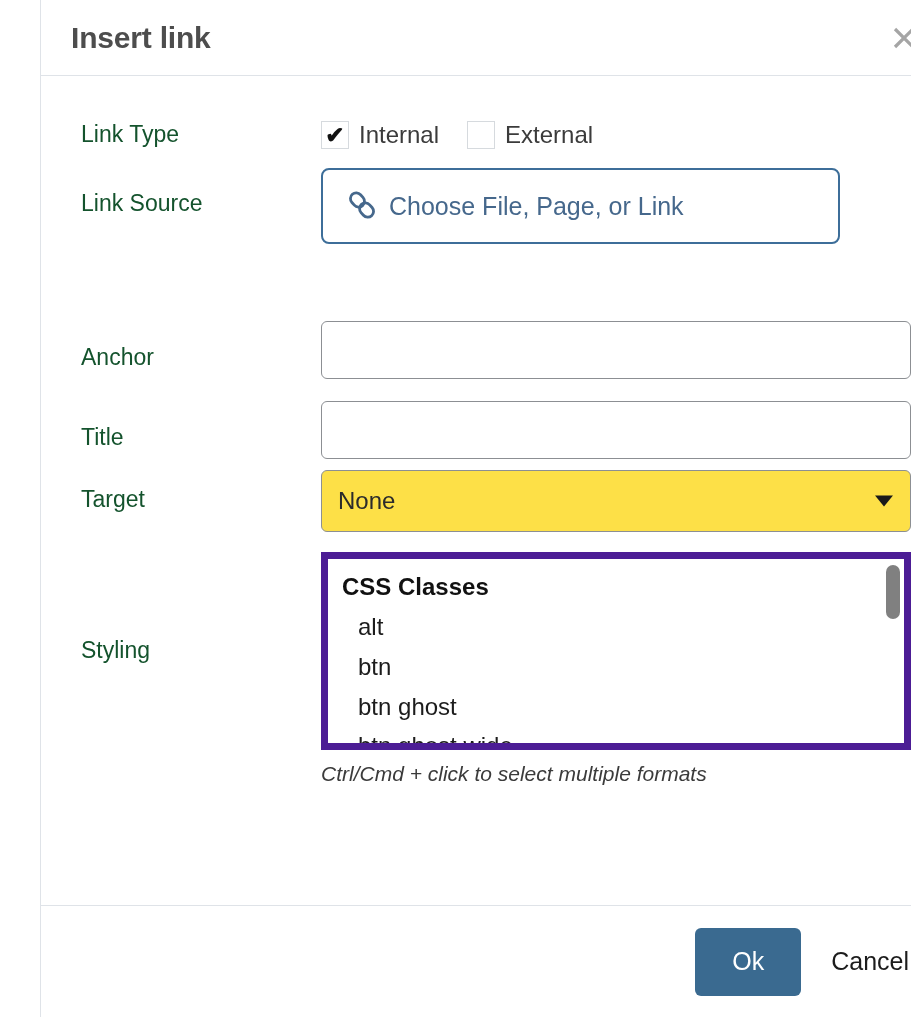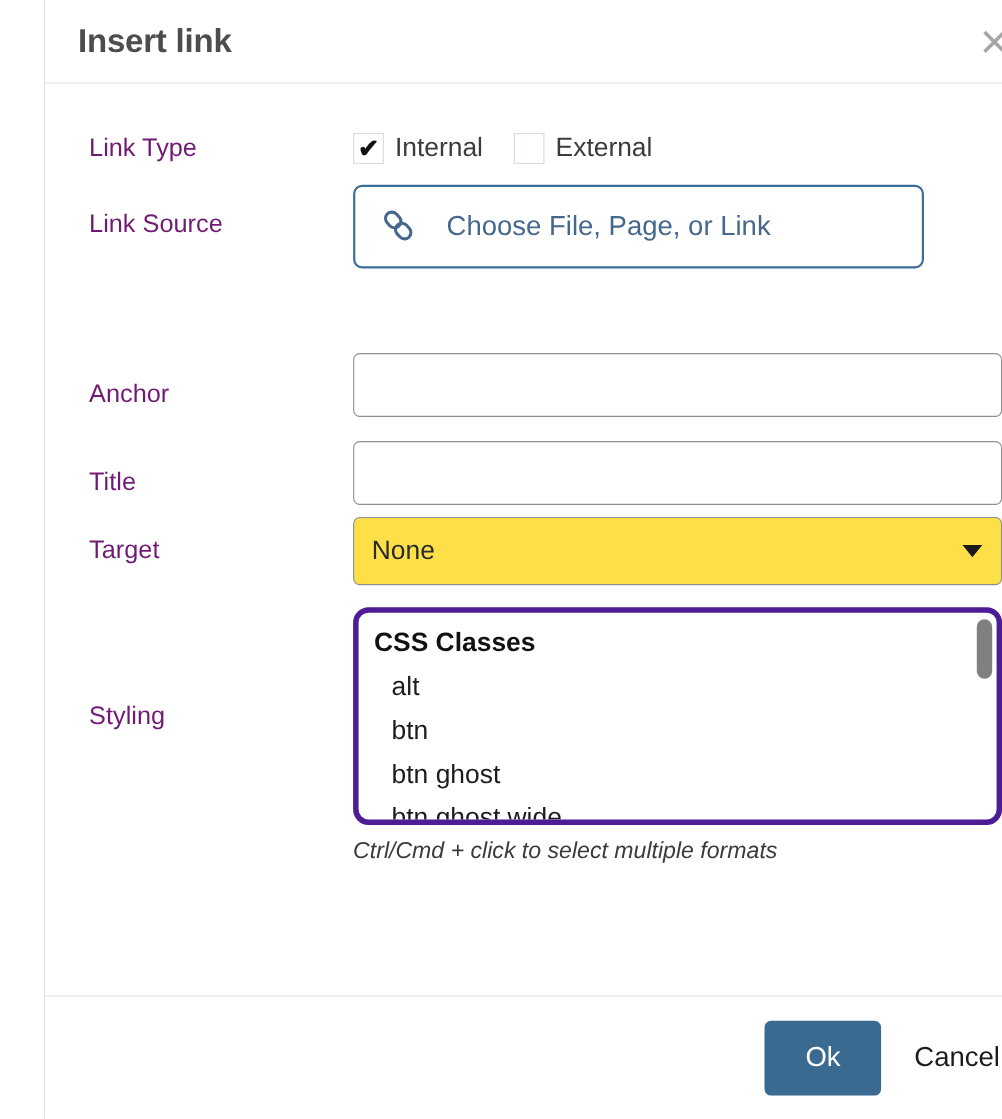--- a/index.html
+++ b/index.html
@@ -65,21 +65,21 @@
   }
   .form-row {
     display: flex;
     align-items: flex-start;
     margin-bottom: 0;
   }
   .form-label {
     width: 240px;
     min-width: 240px;
     font-size: 23px;
-    color: #701a75;
+    color: #14532d;
     line-height: 1.2;
     padding-top: 0;
   }
   .form-control {
     flex: 1;
   }
 
   
   .row-linktype { height: 66px; align-items: center; }
   .row-linktype .form-label { padding-top: 0; }
@@ -127,21 +127,21 @@
     width: 519px;
     height: 76px;
     border: 2px solid #3d6e99;
     border-radius: 8px;
     background: #ffffff;
     display: flex;
     align-items: center;
     padding: 0 22px;
     box-sizing: border-box;
     cursor: pointer;
-    gap: 27px;
+    gap: 10px;
   }
   .linksource-btn .chain-icon { display: block; flex: none; }
   .linksource-label {
     font-size: 25px;
     color: #46688c;
     white-space: nowrap;
   }
 
   
   .row-input { height: 80px; align-items: center; }
@@ -200,22 +200,22 @@
   
   .row-styling { align-items: stretch; height: 198px; }
   .row-styling .form-label {
     display: flex;
     align-items: center;
   }
   .listbox {
     position: relative;
     width: 590px;
     height: 198px;
-    border: 5px solid #4c1d95;
-    border-radius: 14px;
+    border: 7px solid #4c1d95;
+    border-radius: 0;
     background: #ffffff;
     box-sizing: border-box;
     overflow: hidden;
     cursor: pointer;
   }
   .listbox-inner {
     padding: 14px 0 0 0;
   }
   .optgroup-label {
     font-size: 24px;

